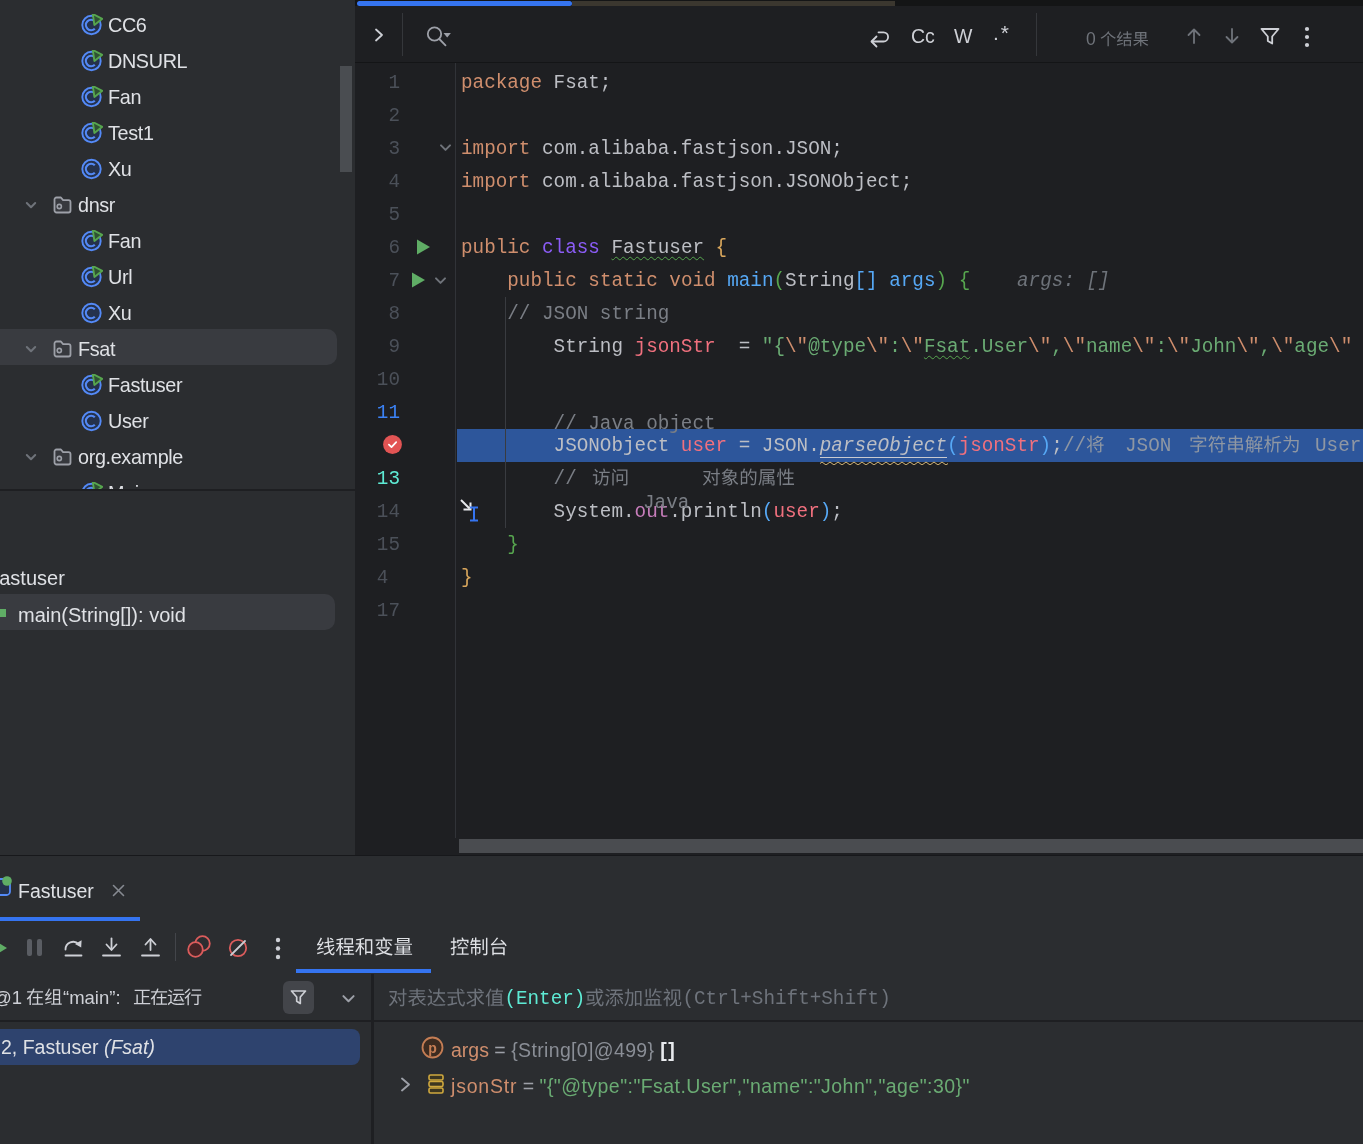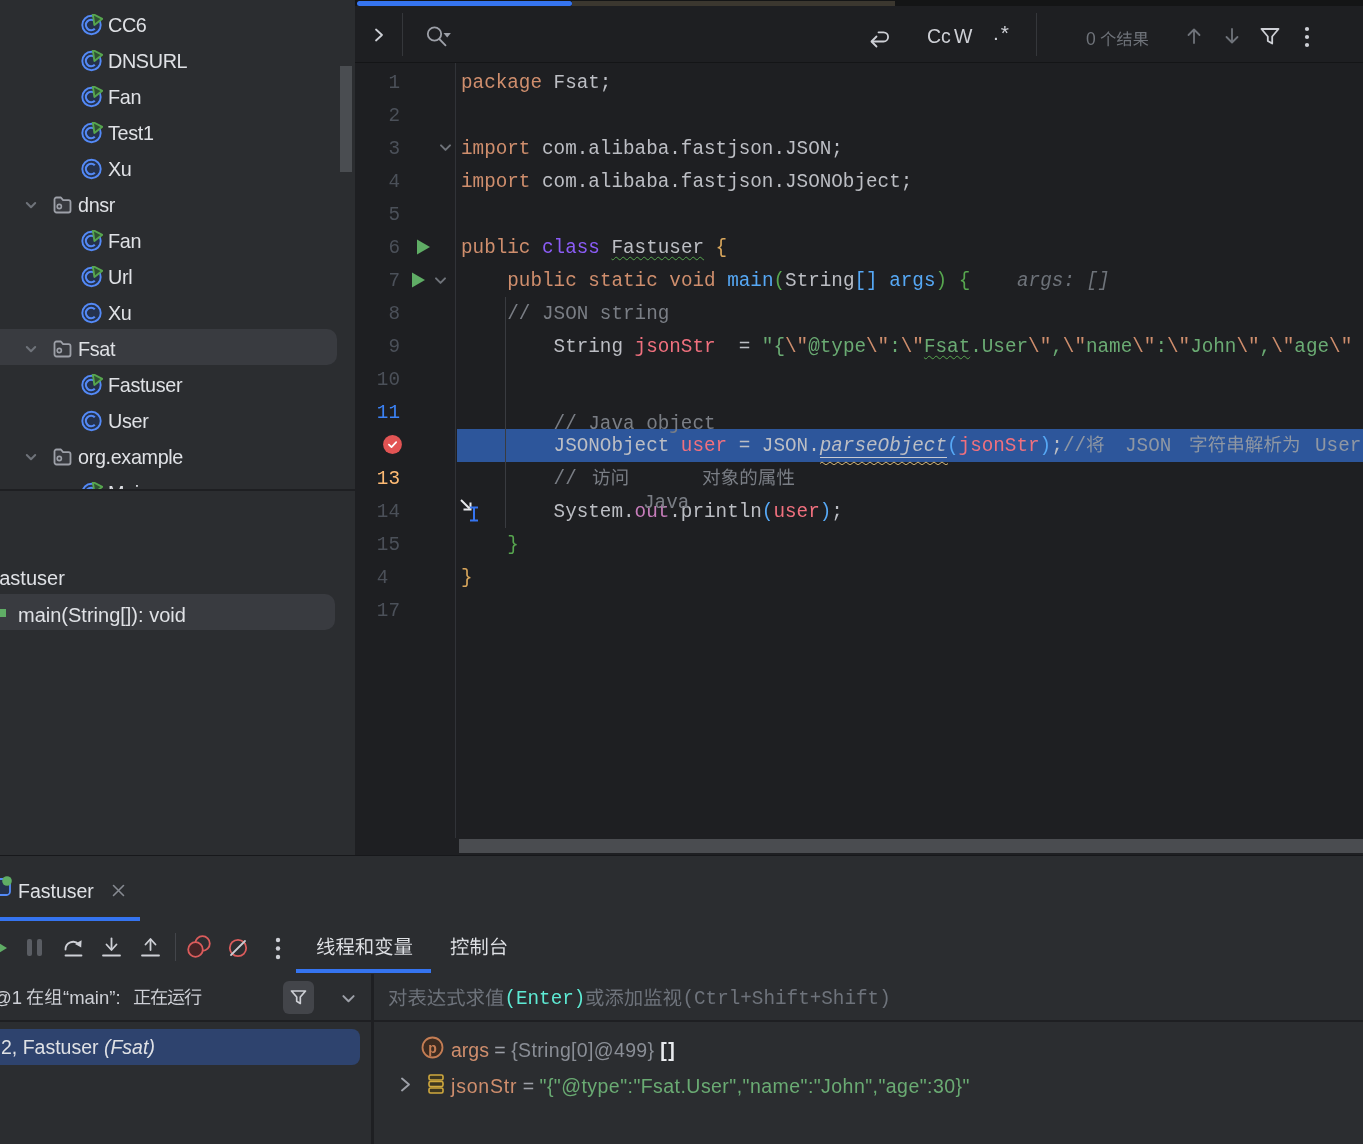--- a/index.html
+++ b/index.html
@@ -111,21 +111,21 @@
 <div style="position:absolute;left:402px;top:13px;width:1px;height:43px;background:#35373b"></div>
 <svg style="position:absolute;left:426px;top:25px;" width="30" height="24" viewBox="0 0 30 24">
     <circle cx="8.5" cy="9" r="6.7" fill="none" stroke="#9da0a8" stroke-width="1.8"></circle>
 <line x1="13.3" y1="14" x2="19.5" y2="20.3" stroke="#9da0a8" stroke-width="1.8" stroke-linecap="round"></line>
 <path d="M 17.5 8 l 7.4 0 l -3.7 4.4 Z" fill="#9da0a8"></path>
   </svg>
 <svg style="position:absolute;left:869px;top:26px;" width="24" height="22" viewBox="0 0 24 22">
     <path d="M 3 15.5 h 11.5 a 4.6 4.6 0 0 0 0 -9.2 h -5" fill="none" stroke="#ced0d6" stroke-width="1.8" stroke-linecap="round"></path>
 <path d="M 7.5 10.5 L 2.5 15.5 L 7.5 20.5" fill="none" stroke="#ced0d6" stroke-width="1.8" stroke-linecap="round" stroke-linejoin="round"></path>
   </svg>
-<div style="position:absolute;left:911px;top:24.5px;font:19.5px 'Liberation Sans',sans-serif;color:#ced0d6;white-space:pre;margin-left:16px;">Cc</div>
+<div style="position:absolute;left:911px;top:24.5px;font:19.5px 'Liberation Sans',sans-serif;color:#ced0d6;white-space:pre;">Cc</div>
 <div style="position:absolute;left:954px;top:24.5px;font:19.5px 'Liberation Sans',sans-serif;color:#ced0d6;white-space:pre;">W</div>
 <div style="position:absolute;left:993px;top:21px;font:21px 'Liberation Sans',sans-serif;color:#ced0d6;white-space:pre;letter-spacing:2px">.*</div>
 <div style="position:absolute;left:1036px;top:13px;width:1px;height:43px;background:#35373b"></div>
 <div style="position:absolute;left:1086px;top:28.5px;font:17.5px 'Liberation Sans',sans-serif;color:#6f737a;white-space:pre;">0</div>
 <svg style="position:absolute;left:1100.0px;top:29.5px;overflow:visible" width="48.9" height="19.2" viewBox="0 -15.0 48.9 19.2">
     <g fill="#6f737a">
       <g transform="translate(0.0,0) scale(0.01630)">
         <path d="M460 -546V79H538V-546ZM506 -841C406 -674 224 -528 35 -446C56 -428 78 -399 91 -377C245 -452 393 -568 501 -706C634 -550 766 -454 914 -376C926 -400 949 -428 969 -444C815 -519 673 -613 545 -766L573 -810Z"></path>
       </g>
       <g transform="translate(16.3,0) scale(0.01630)">
@@ -157,21 +157,21 @@
 <div style="position:absolute;left:388.422px;top:105px;font:19.3px 'Liberation Mono',monospace;color:#4b5059;white-space:pre;">2</div>
 <div style="position:absolute;left:388.422px;top:138px;font:19.3px 'Liberation Mono',monospace;color:#4b5059;white-space:pre;">3</div>
 <div style="position:absolute;left:388.422px;top:171px;font:19.3px 'Liberation Mono',monospace;color:#4b5059;white-space:pre;">4</div>
 <div style="position:absolute;left:388.422px;top:204px;font:19.3px 'Liberation Mono',monospace;color:#4b5059;white-space:pre;">5</div>
 <div style="position:absolute;left:388.422px;top:237px;font:19.3px 'Liberation Mono',monospace;color:#4b5059;white-space:pre;">6</div>
 <div style="position:absolute;left:388.422px;top:270px;font:19.3px 'Liberation Mono',monospace;color:#4b5059;white-space:pre;">7</div>
 <div style="position:absolute;left:388.422px;top:303px;font:19.3px 'Liberation Mono',monospace;color:#4b5059;white-space:pre;">8</div>
 <div style="position:absolute;left:388.422px;top:336px;font:19.3px 'Liberation Mono',monospace;color:#4b5059;white-space:pre;">9</div>
 <div style="position:absolute;left:376.844px;top:369px;font:19.3px 'Liberation Mono',monospace;color:#4b5059;white-space:pre;">10</div>
 <div style="position:absolute;left:376.844px;top:402px;font:19.3px 'Liberation Mono',monospace;color:#3b82f6;white-space:pre;">11</div>
-<div style="position:absolute;left:376.844px;top:468px;font:19.3px 'Liberation Mono',monospace;color:#fdba74;white-space:pre;">13</div>
+<div style="position:absolute;left:376.844px;top:468px;font:19.3px 'Liberation Mono',monospace;color:#5eead4;white-space:pre;">13</div>
 <div style="position:absolute;left:376.844px;top:501px;font:19.3px 'Liberation Mono',monospace;color:#4b5059;white-space:pre;">14</div>
 <div style="position:absolute;left:376.844px;top:534px;font:19.3px 'Liberation Mono',monospace;color:#4b5059;white-space:pre;">15</div>
 <div style="position:absolute;left:376.844px;top:567px;font:19.3px 'Liberation Mono',monospace;color:#4b5059;white-space:pre;">4</div>
 <div style="position:absolute;left:376.844px;top:600px;font:19.3px 'Liberation Mono',monospace;color:#4b5059;white-space:pre;">17</div>
 <div style="position:absolute;left:457px;top:429px;width:906px;height:33px;background:#2d569b"></div>
 <div style="position:absolute;left:505px;top:297px;width:1px;height:231px;background:#393b40"></div>
 <svg style="position:absolute;left:438px;top:140px;" width="15" height="15" viewBox="0 0 15 15">
     <path d="M 3.0 5.3999999999999995 L 7.5 9.9 L 12.0 5.3999999999999995" fill="none" stroke="#6f737a" stroke-width="2.0" stroke-linecap="round" stroke-linejoin="round"></path>
   </svg>
 <svg style="position:absolute;left:413px;top:237px;" width="20" height="20" viewBox="0 0 20 20">

